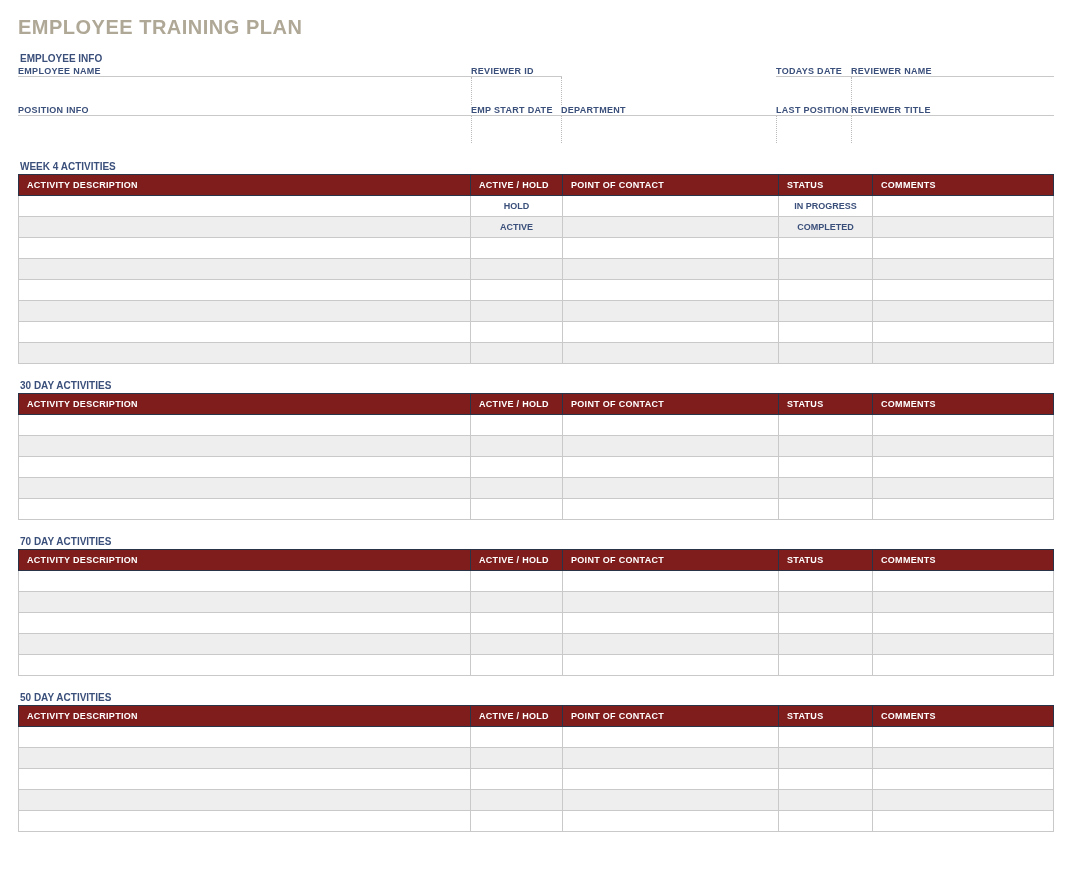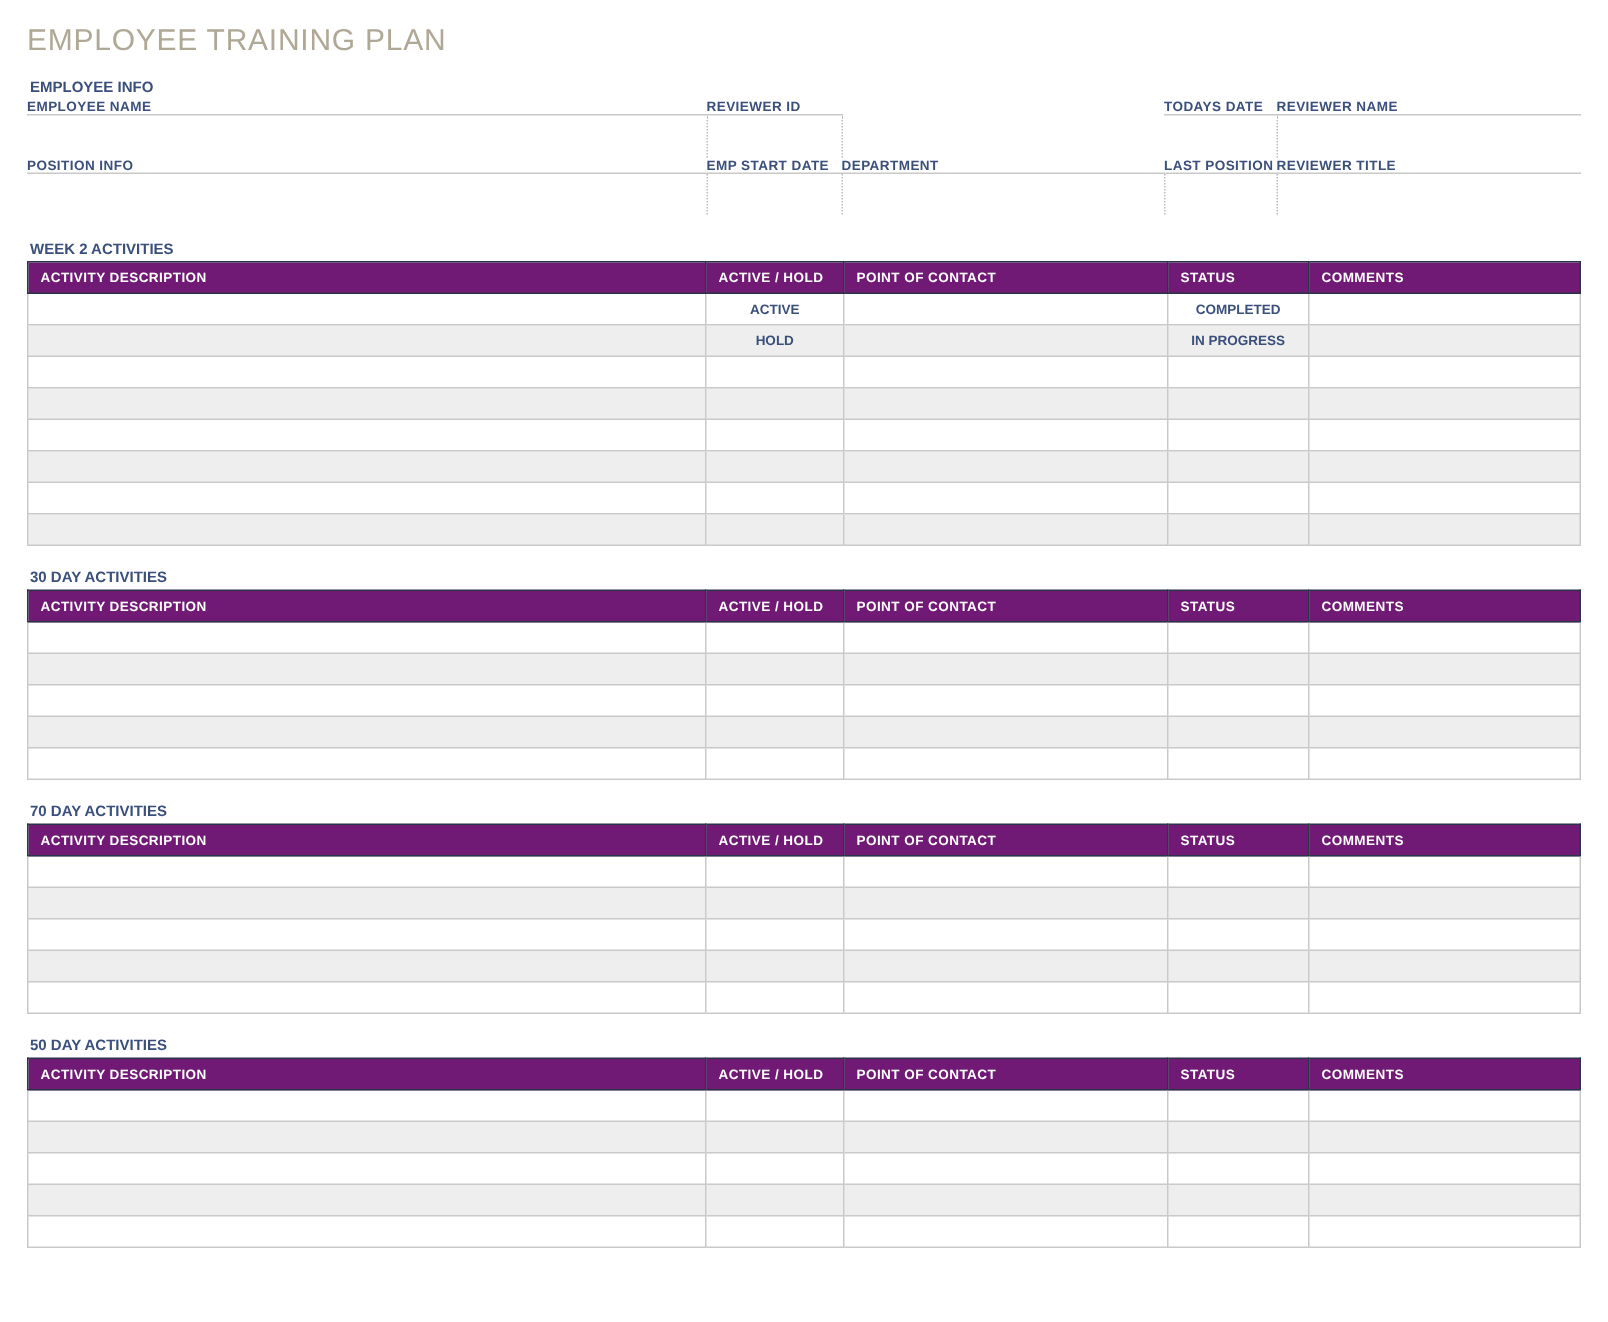--- a/index.html
+++ b/index.html
@@ -6,21 +6,21 @@
   body {
     margin: 0;
     padding: 16px 18px;
     font-family: Arial, Helvetica, sans-serif;
     background: #ffffff;
     width: 1072px;
     color: #000;
   }
   .main-title {
     font-size: 20px;
-    font-weight: normal;
+    font-weight: bold;
     color: #b0a896;
     letter-spacing: 0.5px;
     margin: 0 0 14px 0;
   }
   .section-heading {
     font-size: 10px;
     font-weight: bold;
     color: #3a4f7a;
     margin: 0 0 2px 2px;
   }
@@ -59,21 +59,21 @@
     border-collapse: collapse;
     table-layout: fixed;
     margin-bottom: 16px;
   }
   .act-table col.c-desc  { width: 452px; }
   .act-table col.c-ah    { width: 92px; }
   .act-table col.c-poc   { width: 216px; }
   .act-table col.c-stat  { width: 94px; }
   .act-table col.c-comm  { width: auto; }
   .act-table th {
-    background: #701a75;
+    background: #7f1d1d;
     color: #ffffff;
     font-size: 9px;
     font-weight: bold;
     letter-spacing: 0.3px;
     text-align: left;
     padding: 5px 8px;
     border: 1px solid #2a3448;
   }
   .act-table th.center { text-align: left; }
   .act-table td {
@@ -125,51 +125,51 @@
   <tr>
     <td class="info-value sep-right"></td>
     <td class="info-value sep-right"></td>
     <td class="info-value sep-right"></td>
     <td class="info-value sep-right"></td>
     <td class="info-value"></td>
   </tr>
 </tbody>
   </table>
 
-<div class="section-heading">WEEK 2 ACTIVITIES</div>
+<div class="section-heading">WEEK 4 ACTIVITIES</div>
 <table class="act-table">
   <colgroup>
       <col class="c-desc">
       <col class="c-ah">
       <col class="c-poc">
       <col class="c-stat">
       <col class="c-comm">
     </colgroup>
   <thead>
       <tr>
     <th>ACTIVITY DESCRIPTION</th>
     <th class="center">ACTIVE / HOLD</th>
     <th>POINT OF CONTACT</th>
     <th class="center">STATUS</th>
     <th>COMMENTS</th>
   </tr>
     </thead>
   <tbody>
       <tr>
         <td class="left"></td>
+        <td>HOLD</td>
+        <td class="left"></td>
+        <td>IN PROGRESS</td>
+        <td class="left"></td>
+      </tr>
+      <tr>
+        <td class="left"></td>
         <td>ACTIVE</td>
         <td class="left"></td>
         <td>COMPLETED</td>
-        <td class="left"></td>
-      </tr>
-      <tr>
-        <td class="left"></td>
-        <td>HOLD</td>
-        <td class="left"></td>
-        <td>IN PROGRESS</td>
         <td class="left"></td>
       </tr>
       <tr>
         <td class="left"></td>
         <td></td>
         <td class="left"></td>
         <td></td>
         <td class="left"></td>
       </tr>
       <tr>

